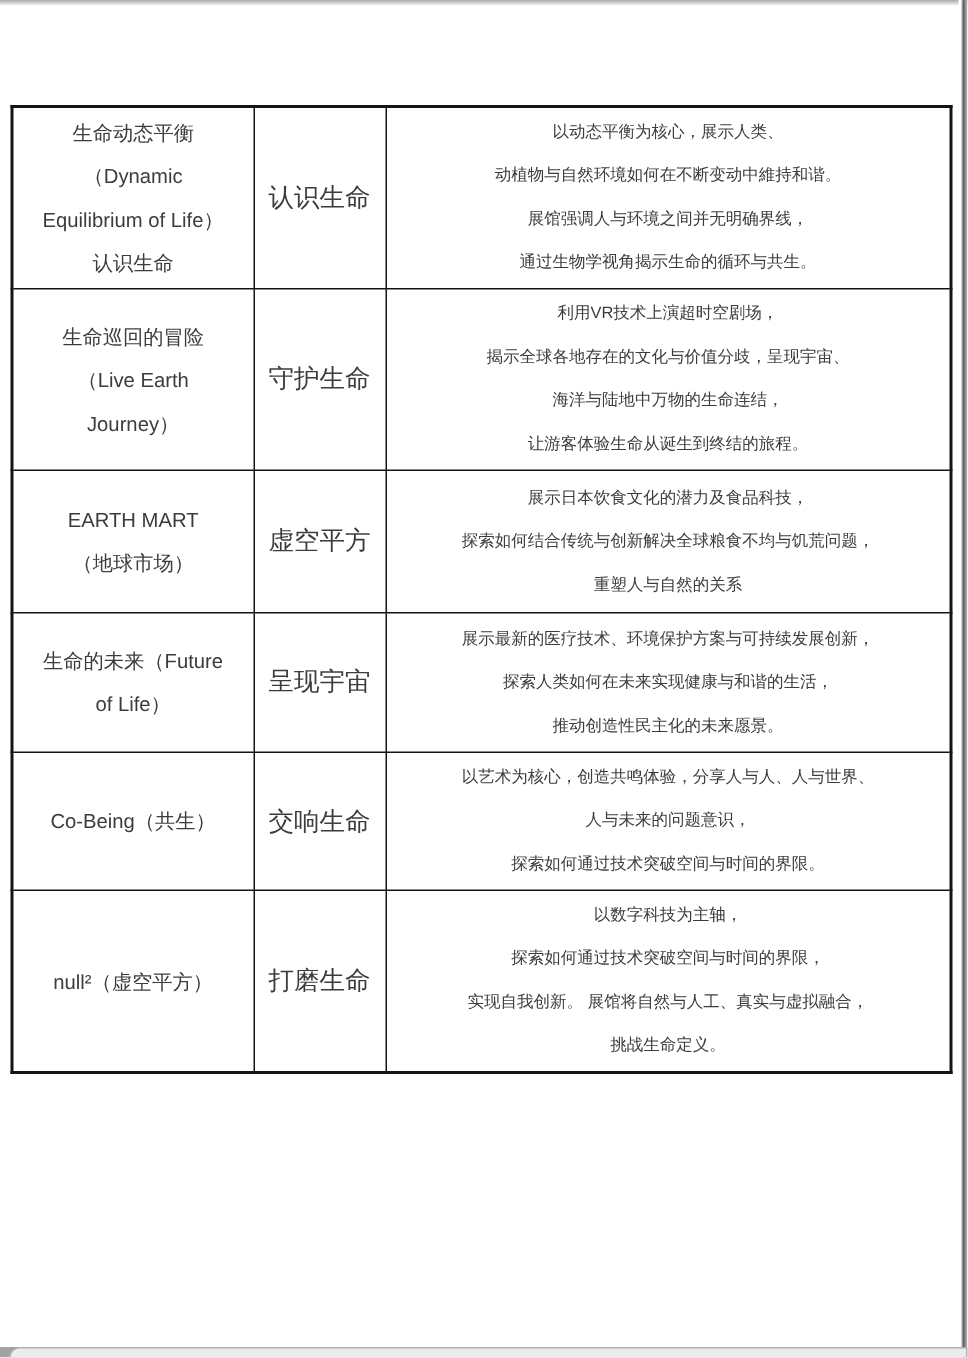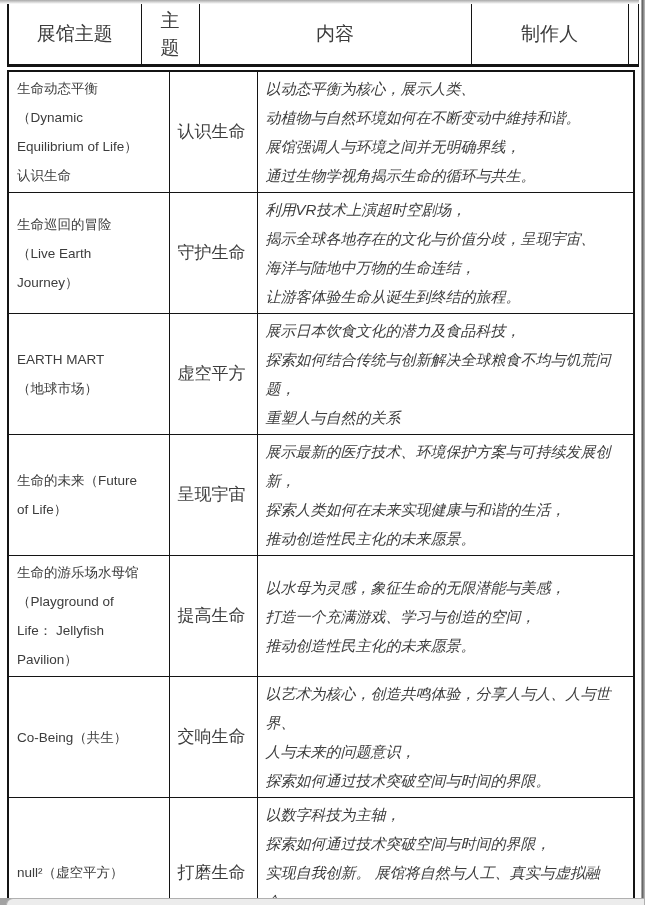--- a/index.html
+++ b/index.html
@@ -40,29 +40,29 @@
     padding: 0 2px;
   }
   
   .btable {
     left: 7px; top: 70px;
     width: 626px;
     border: 2px solid #141414;
   }
   .btable td {
     border: 1.5px solid #141414;
-    text-align: left;
+    text-align: center;
     vertical-align: middle;
     white-space: pre-line;
     overflow: hidden;
     padding: 2px 8px;
   }
   .btable td.c-name    { font-size: 13.5px; line-height: 29px; }
   .btable td.c-theme   { font-size: 17px;   line-height: 24px; }
-  .btable td.c-content { font-size: 15px; line-height: 29px; font-style: italic; }
+  .btable td.c-content { font-size: 11px; line-height: 29px; }
   .btable tr:nth-child(1) { height: 119px; }
   .btable tr:nth-child(2) { height: 116px; }
   .btable tr:nth-child(3) { height: 95px;  }
   .btable tr:nth-child(4) { height: 93px;  }
   .btable tr:nth-child(5) { height: 92px;  }
   .btable tr:nth-child(6) { height: 118px; }
   .btable tr:nth-child(7) { height: 97px;  }
   .btable tr:nth-child(8) { height: 135px; }
   
   .edge-top {
@@ -89,39 +89,20 @@
     z-index: 7;
   }
 </style>
 </head>
 <body>
 
 <div class="page">
 
   <div class="edge-top"></div>
 
-  <table class="htable">
-    <colgroup>
-      <col style="width:133px">
-        <col style="width:58px">
-        <col style="width:272px">
-        <col style="width:157px">
-        <col style="width:11px">
-    </colgroup>
-    <tbody>
-      <tr>
-        <td>展馆主题</td>
-        <td>主
-题</td>
-        <td>内容</td>
-        <td>制作人</td>
-        <td></td>
-      </tr>
-    </tbody>
-  </table>
 
   <table class="btable">
     <colgroup>
       <col style="width:161px">
         <col style="width:88px">
         <col style="width:377px">
     </colgroup>
     <tbody id="body-rows">
     <tr>
       <td class="c-name">生命动态平衡
@@ -158,30 +139,20 @@
 
     <tr>
       <td class="c-name">生命的未来（Future
 of Life）</td>
       <td class="c-theme">呈现宇宙</td>
       <td class="c-content">展示最新的医疗技术、环境保护方案与可持续发展创新，
 探索人类如何在未来实现健康与和谐的生活，
 推动创造性民主化的未来愿景。</td>
     </tr>
 
-    <tr>
-      <td class="c-name">生命的游乐场水母馆
-（Playground of
-Life： Jellyfish
-Pavilion）</td>
-      <td class="c-theme">提高生命</td>
-      <td class="c-content">以水母为灵感，象征生命的无限潜能与美感，
-打造一个充满游戏、学习与创造的空间，
-推动创造性民主化的未来愿景。</td>
-    </tr>
 
     <tr>
       <td class="c-name">Co-Being（共生）</td>
       <td class="c-theme">交响生命</td>
       <td class="c-content">以艺术为核心，创造共鸣体验，分享人与人、人与世界、
 人与未来的问题意识，
 探索如何通过技术突破空间与时间的界限。</td>
     </tr>
 
     <tr>

